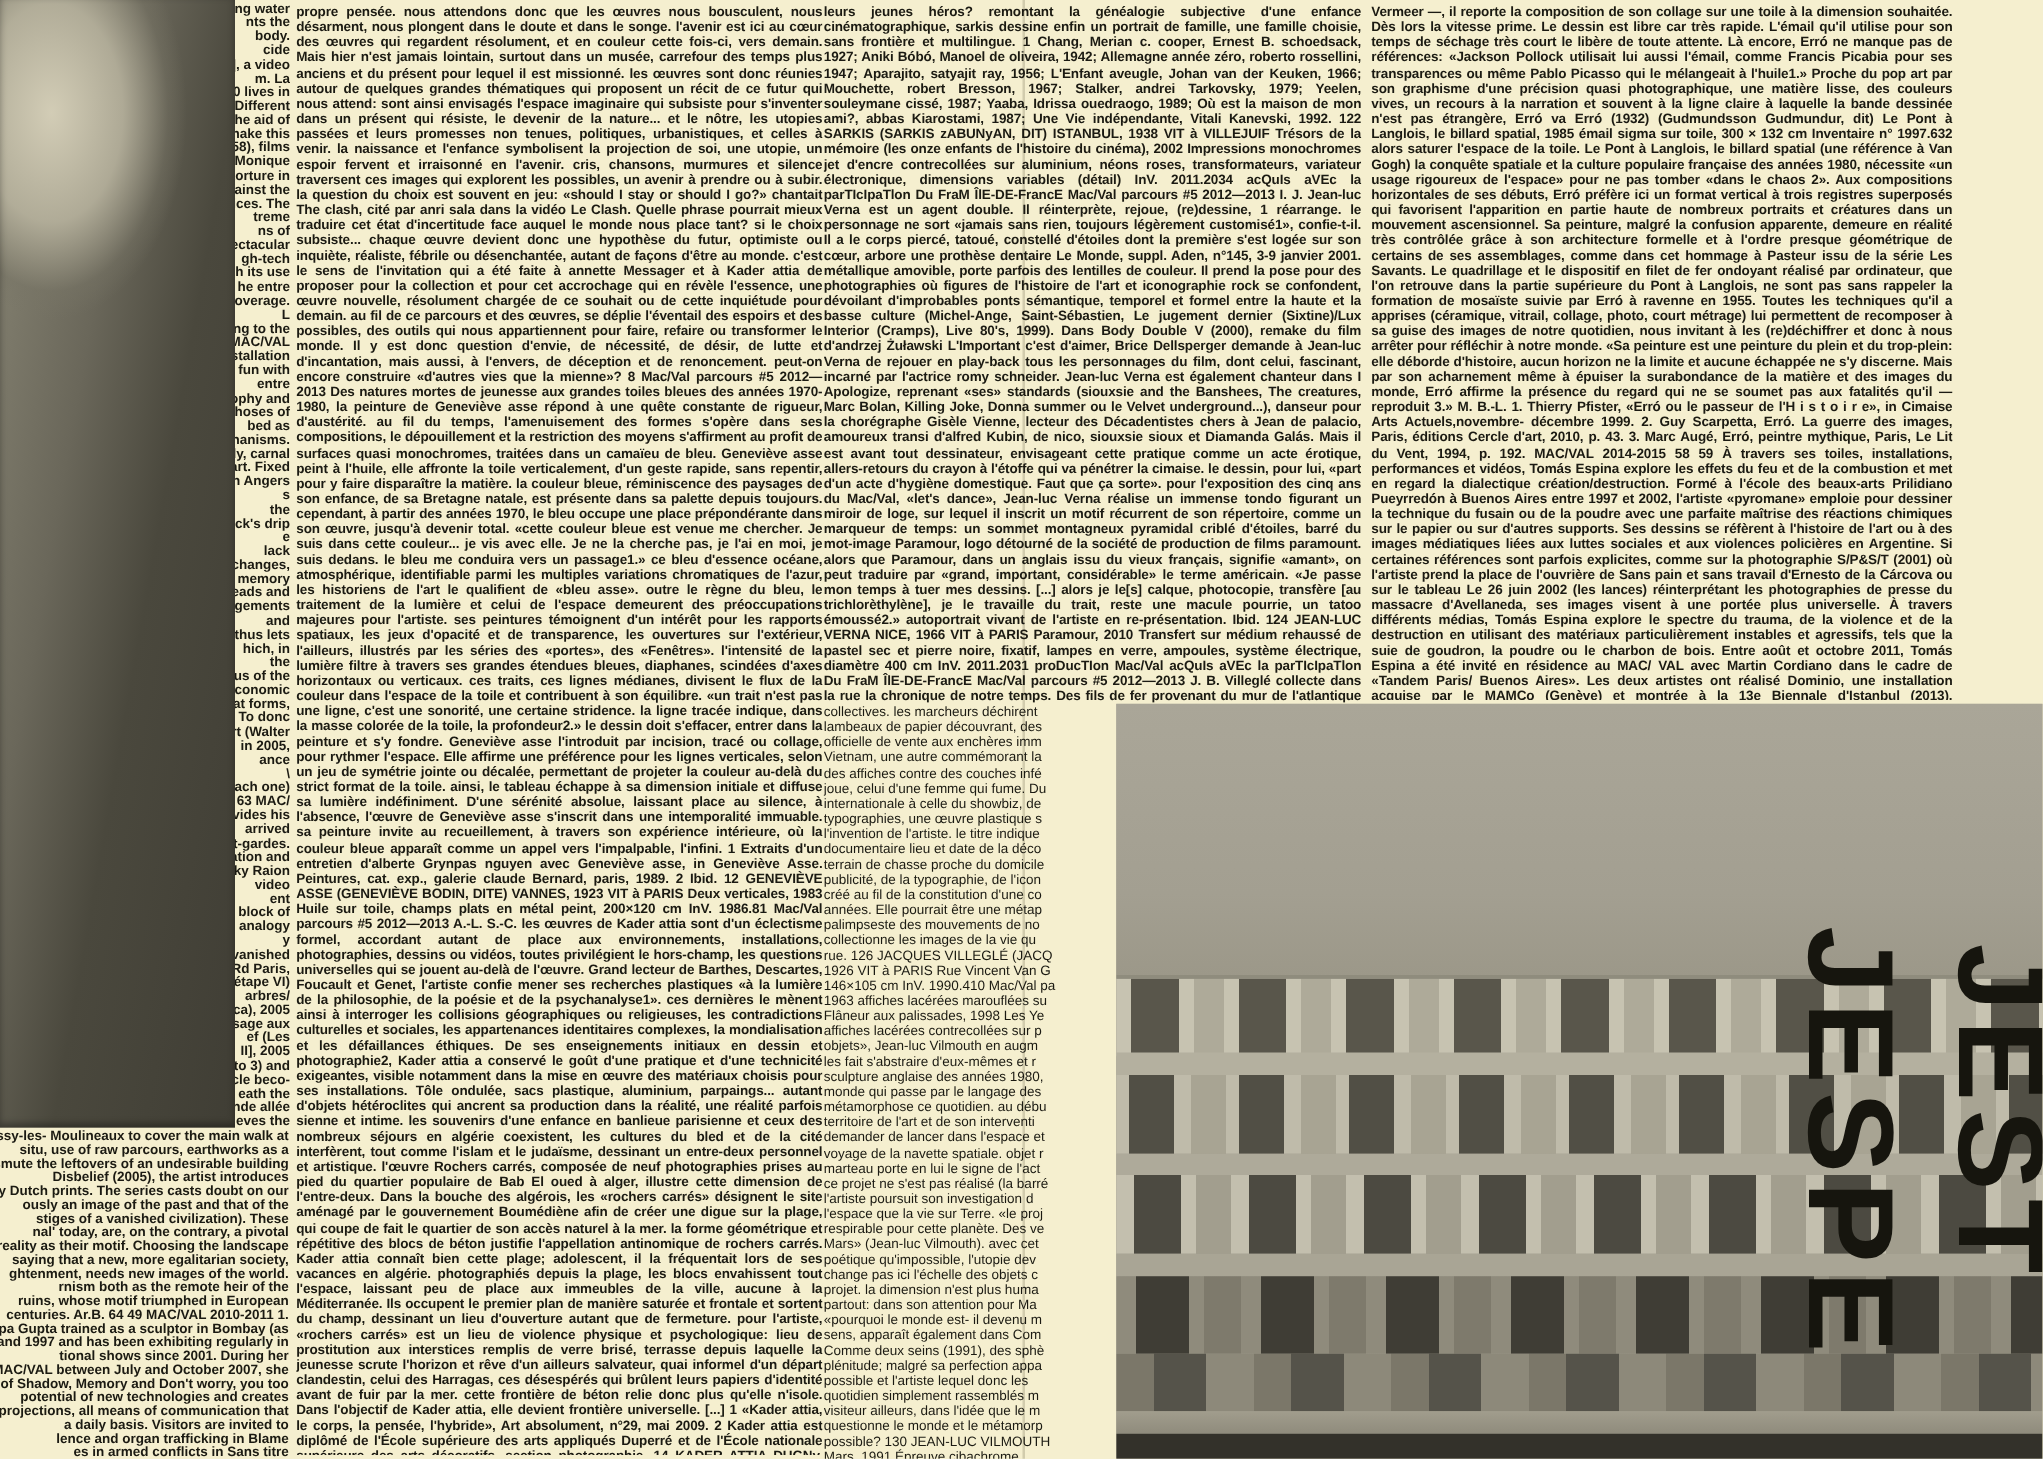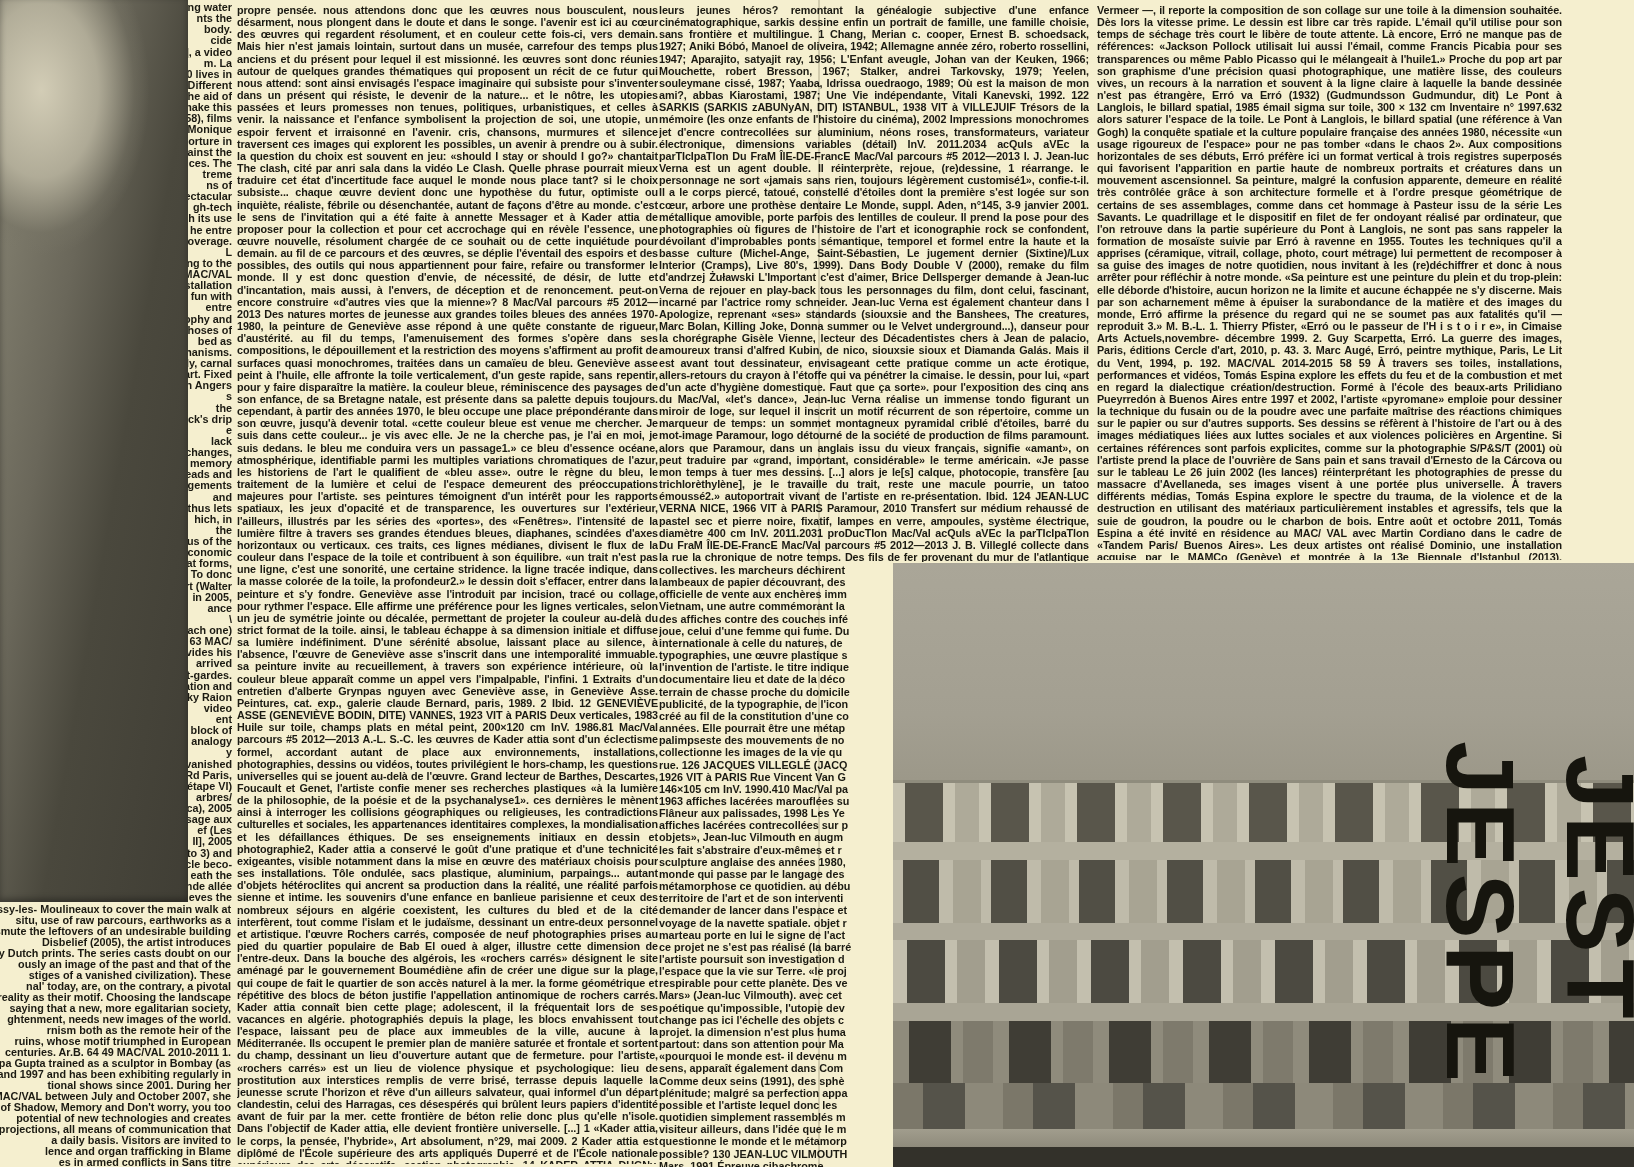--- a/index.html
+++ b/index.html
@@ -11,21 +11,21 @@
   .col{font-size:10.8px;line-height:12.15px;font-weight:700;text-align:justify;
        letter-spacing:-0.1px;word-spacing:0.2px;overflow:hidden;}
   
   .frag-strip{display:flex;flex-direction:column;align-items:flex-end;overflow:hidden;}
   .frag-strip .line{white-space:nowrap;font-size:10.8px;line-height:11.13px;font-weight:700;}
   
   .leftcut{display:flex;flex-direction:column;align-items:flex-end;overflow:hidden;}
   .leftcut .line{white-space:nowrap;font-size:10.8px;line-height:11px;font-weight:700;}
   
   .rightcut{overflow:hidden;}
-  .rightcut .line{white-space:nowrap;font-size:10.8px;line-height:12.15px;font-weight:700;}
+  .rightcut .line{white-space:nowrap;font-size:10.8px;line-height:12.15px;font-weight:400;}
   
   .fold{width:2px;background:rgba(88,80,56,0.22);}
   
   .portrait{background:
      radial-gradient(ellipse 150px 230px at 22% 10%, rgba(215,209,186,0.95) 0%, rgba(186,181,160,0.85) 38%, rgba(120,117,102,0.45) 62%, rgba(0,0,0,0) 72%),
      linear-gradient(100deg, #8a8776 0%, #6a675a 34%, #4a483d 58%, #403e35 100%);
      box-shadow:inset 0 -3px 6px rgba(0,0,0,0.35);}
   
   .building{overflow:hidden;background:linear-gradient(180deg,#a9a597 0%,#a5a193 22%,#9e9a8c 36%);}
   .building .sky{left:0;top:0;width:100%;height:217px;
@@ -168,21 +168,21 @@
 
 <div class="abs col" style="left:659px;top:4px;width:430px;height:558px;">leurs jeunes héros? remontant la généalogie subjective d'une enfance cinématographique, sarkis dessine enfin un portrait de famille, une famille choisie, sans frontière et multilingue. 1 Chang, Merian c. cooper, Ernest B. schoedsack, 1927; Aniki Bóbó, Manoel de oliveira, 1942; Allemagne année zéro, roberto rossellini, 1947; Aparajito, satyajit ray, 1956; L'Enfant aveugle, Johan van der Keuken, 1966; Mouchette, robert Bresson, 1967; Stalker, andrei Tarkovsky, 1979; Yeelen, souleymane cissé, 1987; Yaaba, Idrissa ouedraogo, 1989; Où est la maison de mon ami?, abbas Kiarostami, 1987; Une Vie indépendante, Vitali Kanevski, 1992. 122 SARKIS (SARKIS zABUNyAN, DIT) ISTANBUL, 1938 VIT à VILLEJUIF Trésors de la mémoire (les onze enfants de l'histoire du cinéma), 2002 Impressions monochromes jet d'encre contrecollées sur aluminium, néons roses, transformateurs, variateur électronique, dimensions variables (détail) InV. 2011.2034 acQuIs aVEc la parTIcIpaTlon Du FraM ÎlE-DE-FrancE Mac/Val parcours #5 2012—2013 I. J. Jean-luc Verna est un agent double. Il réinterprète, rejoue, (re)dessine, 1 réarrange. le personnage ne sort «jamais sans rien, toujours légèrement customisé1», confie-t-il. Il a le corps piercé, tatoué, constellé d'étoiles dont la première s'est logée sur son cœur, arbore une prothèse dentaire Le Monde, suppl. Aden, n°145, 3-9 janvier 2001. métallique amovible, porte parfois des lentilles de couleur. Il prend la pose pour des photographies où figures de l'histoire de l'art et iconographie rock se confondent, dévoilant d'improbables ponts sémantique, temporel et formel entre la haute et la basse culture (Michel-Ange, Saint-Sébastien, Le jugement dernier (Sixtine)/Lux Interior (Cramps), Live 80's, 1999). Dans Body Double V (2000), remake du film d'andrzej Żuławski L'Important c'est d'aimer, Brice Dellsperger demande à Jean-luc Verna de rejouer en play-back tous les personnages du film, dont celui, fascinant, incarné par l'actrice romy schneider. Jean-luc Verna est également chanteur dans I Apologize, reprenant «ses» standards (siouxsie and the Banshees, The creatures, Marc Bolan, Killing Joke, Donna summer ou le Velvet underground...), danseur pour la chorégraphe Gisèle Vienne, lecteur des Décadentistes chers à Jean de palacio, amoureux transi d'alfred Kubin, de nico, siouxsie sioux et Diamanda Galás. Mais il est avant tout dessinateur, envisageant cette pratique comme un acte érotique, allers-retours du crayon à l'étoffe qui va pénétrer la cimaise. le dessin, pour lui, «part d'un acte d'hygiène domestique. Faut que ça sorte». pour l'exposition des cinq ans du Mac/Val, «let's dance», Jean-luc Verna réalise un immense tondo figurant un miroir de loge, sur lequel il inscrit un motif récurrent de son répertoire, comme un marqueur de temps: un sommet montagneux pyramidal criblé d'étoiles, barré du mot-image Paramour, logo détourné de la société de production de films paramount. alors que Paramour, dans un anglais issu du vieux français, signifie «amant», on peut traduire par «grand, important, considérable» le terme américain. «Je passe mon temps à tuer mes dessins. [...] alors je le[s] calque, photocopie, transfère [au trichlorèthylène], je le travaille du trait, reste une macule pourrie, un tatoo émoussé2.» autoportrait vivant de l'artiste en re-présentation. Ibid. 124 JEAN-LUC VERNA NICE, 1966 VIT à PARIS Paramour, 2010 Transfert sur médium rehaussé de pastel sec et pierre noire, fixatif, lampes en verre, ampoules, système électrique, diamètre 400 cm InV. 2011.2031 proDucTIon Mac/Val acQuIs aVEc la parTIcIpaTlon Du FraM ÎlE-DE-FrancE Mac/Val parcours #5 2012—2013 J. B. Villeglé collecte dans la rue la chronique de notre temps. Des fils de fer provenant du mur de l'atlantique sont ses premières trouvailles, puis il commence, en 1949, à décoller des affiches dans la rue avec son ami raymond Hains. En 1960, il fait partie des membres fondateurs du nouveau réalisme, qui trouvent dans ce que le critique pierre restany nomme la «nature urbaine» la matière première de leur création. les affiches lacérées sont le résultat de la réaction des passants. actifs créateurs d'œuvres anonymes et</div>
 
 <div class="abs rightcut" style="left:659px;top:564px;width:233px;height:603px;">
     <div class="line">collectives. les marcheurs déchirent</div>
     <div class="line">lambeaux de papier découvrant, des</div>
     <div class="line">officielle de vente aux enchères imm</div>
     <div class="line">Vietnam, une autre commémorant la</div>
     <div class="line">des affiches contre des couches infé</div>
     <div class="line">joue, celui d'une femme qui fume. Du</div>
-    <div class="line">internationale à celle du natures, de</div>
+    <div class="line">internationale à celle du showbiz, de</div>
     <div class="line">typographies, une œuvre plastique s</div>
     <div class="line">l'invention de l'artiste. le titre indique</div>
     <div class="line">documentaire lieu et date de la déco</div>
     <div class="line">terrain de chasse proche du domicile</div>
     <div class="line">publicité, de la typographie, de l'icon</div>
     <div class="line">créé au fil de la constitution d'une co</div>
     <div class="line">années. Elle pourrait être une métap</div>
     <div class="line">palimpseste des mouvements de no</div>
     <div class="line">collectionne les images de la vie qu</div>
     <div class="line">rue. 126 JACQUES VILLEGLÉ (JACQ</div>

